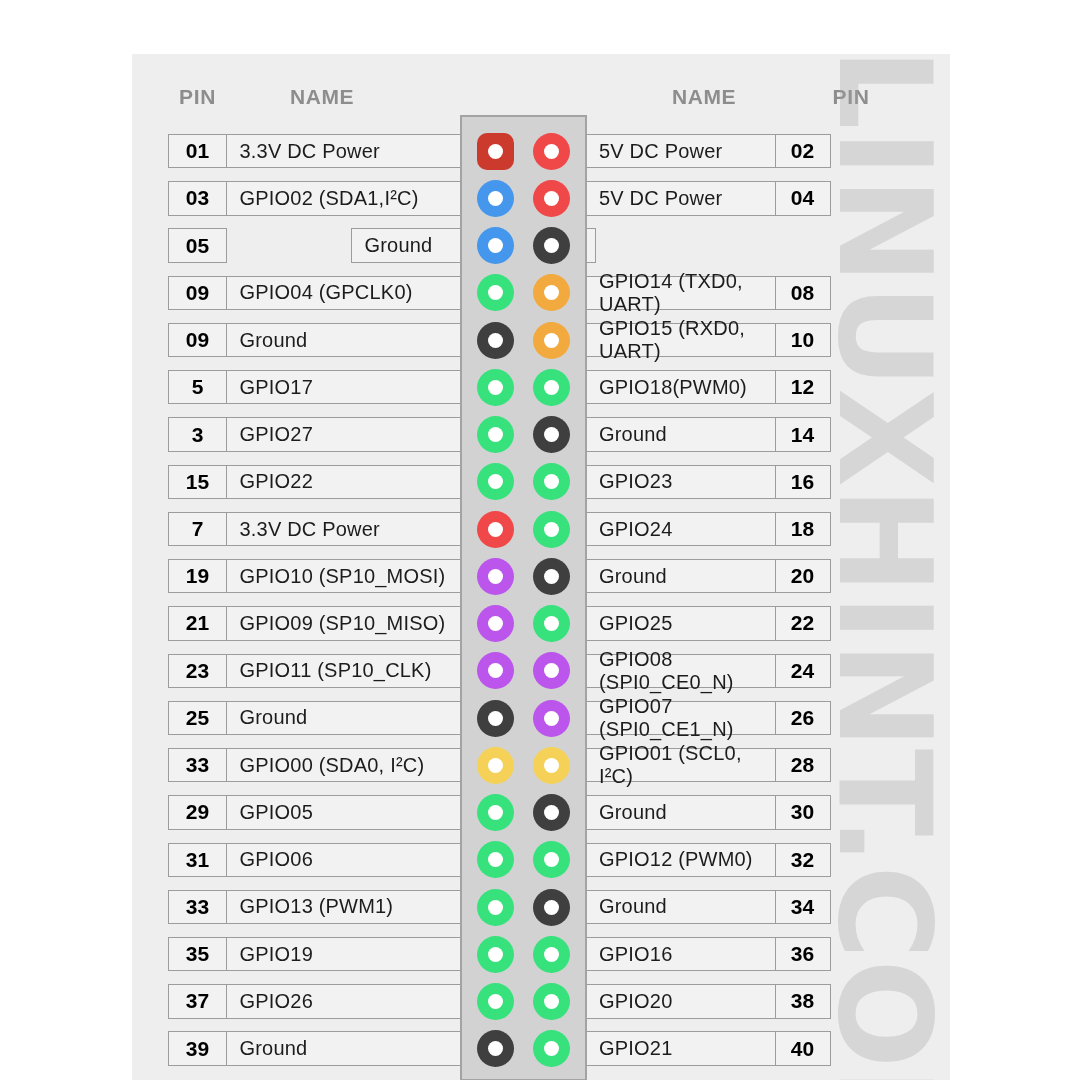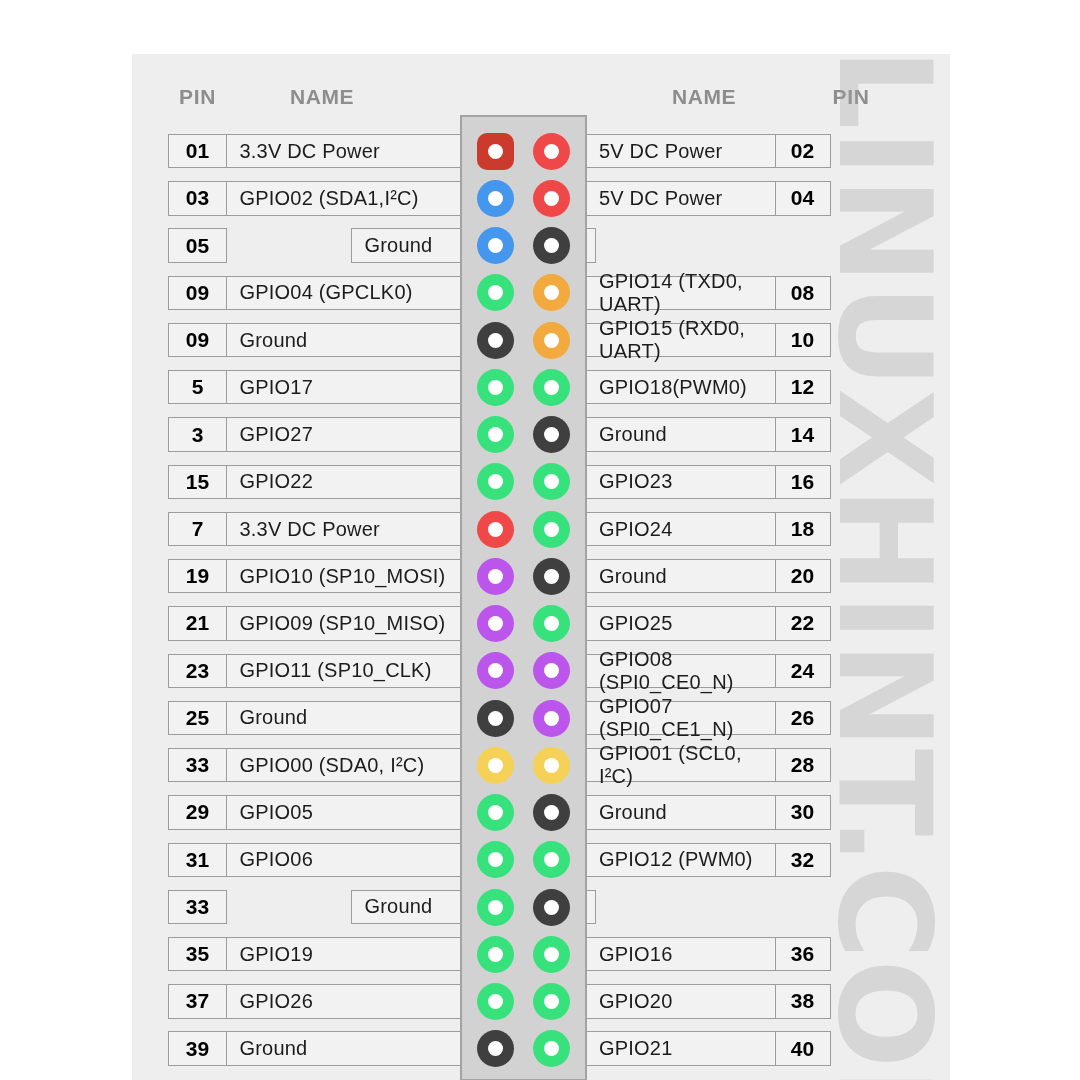--- a/index.html
+++ b/index.html
@@ -170,20 +170,21 @@
   <div class="row">
     <div class="cell pin-cell">31</div>
     <div class="cell name-cell">GPIO06</div>
     <div class="spacer"></div>
     <div class="cell name-cell right">GPIO12 (PWM0)</div>
     <div class="cell pin-cell right">32</div>
   </div>
 
   <div class="row">
     <div class="cell pin-cell">33</div>
+    <div class="cell name-cell">GPIO13 (PWM1)</div>
     <div class="spacer"></div>
     <div class="cell name-cell right">Ground</div>
     <div class="cell pin-cell right">34</div>
   </div>
 
   <div class="row">
     <div class="cell pin-cell">35</div>
     <div class="cell name-cell">GPIO19</div>
     <div class="spacer"></div>
     <div class="cell name-cell right">GPIO16</div>

